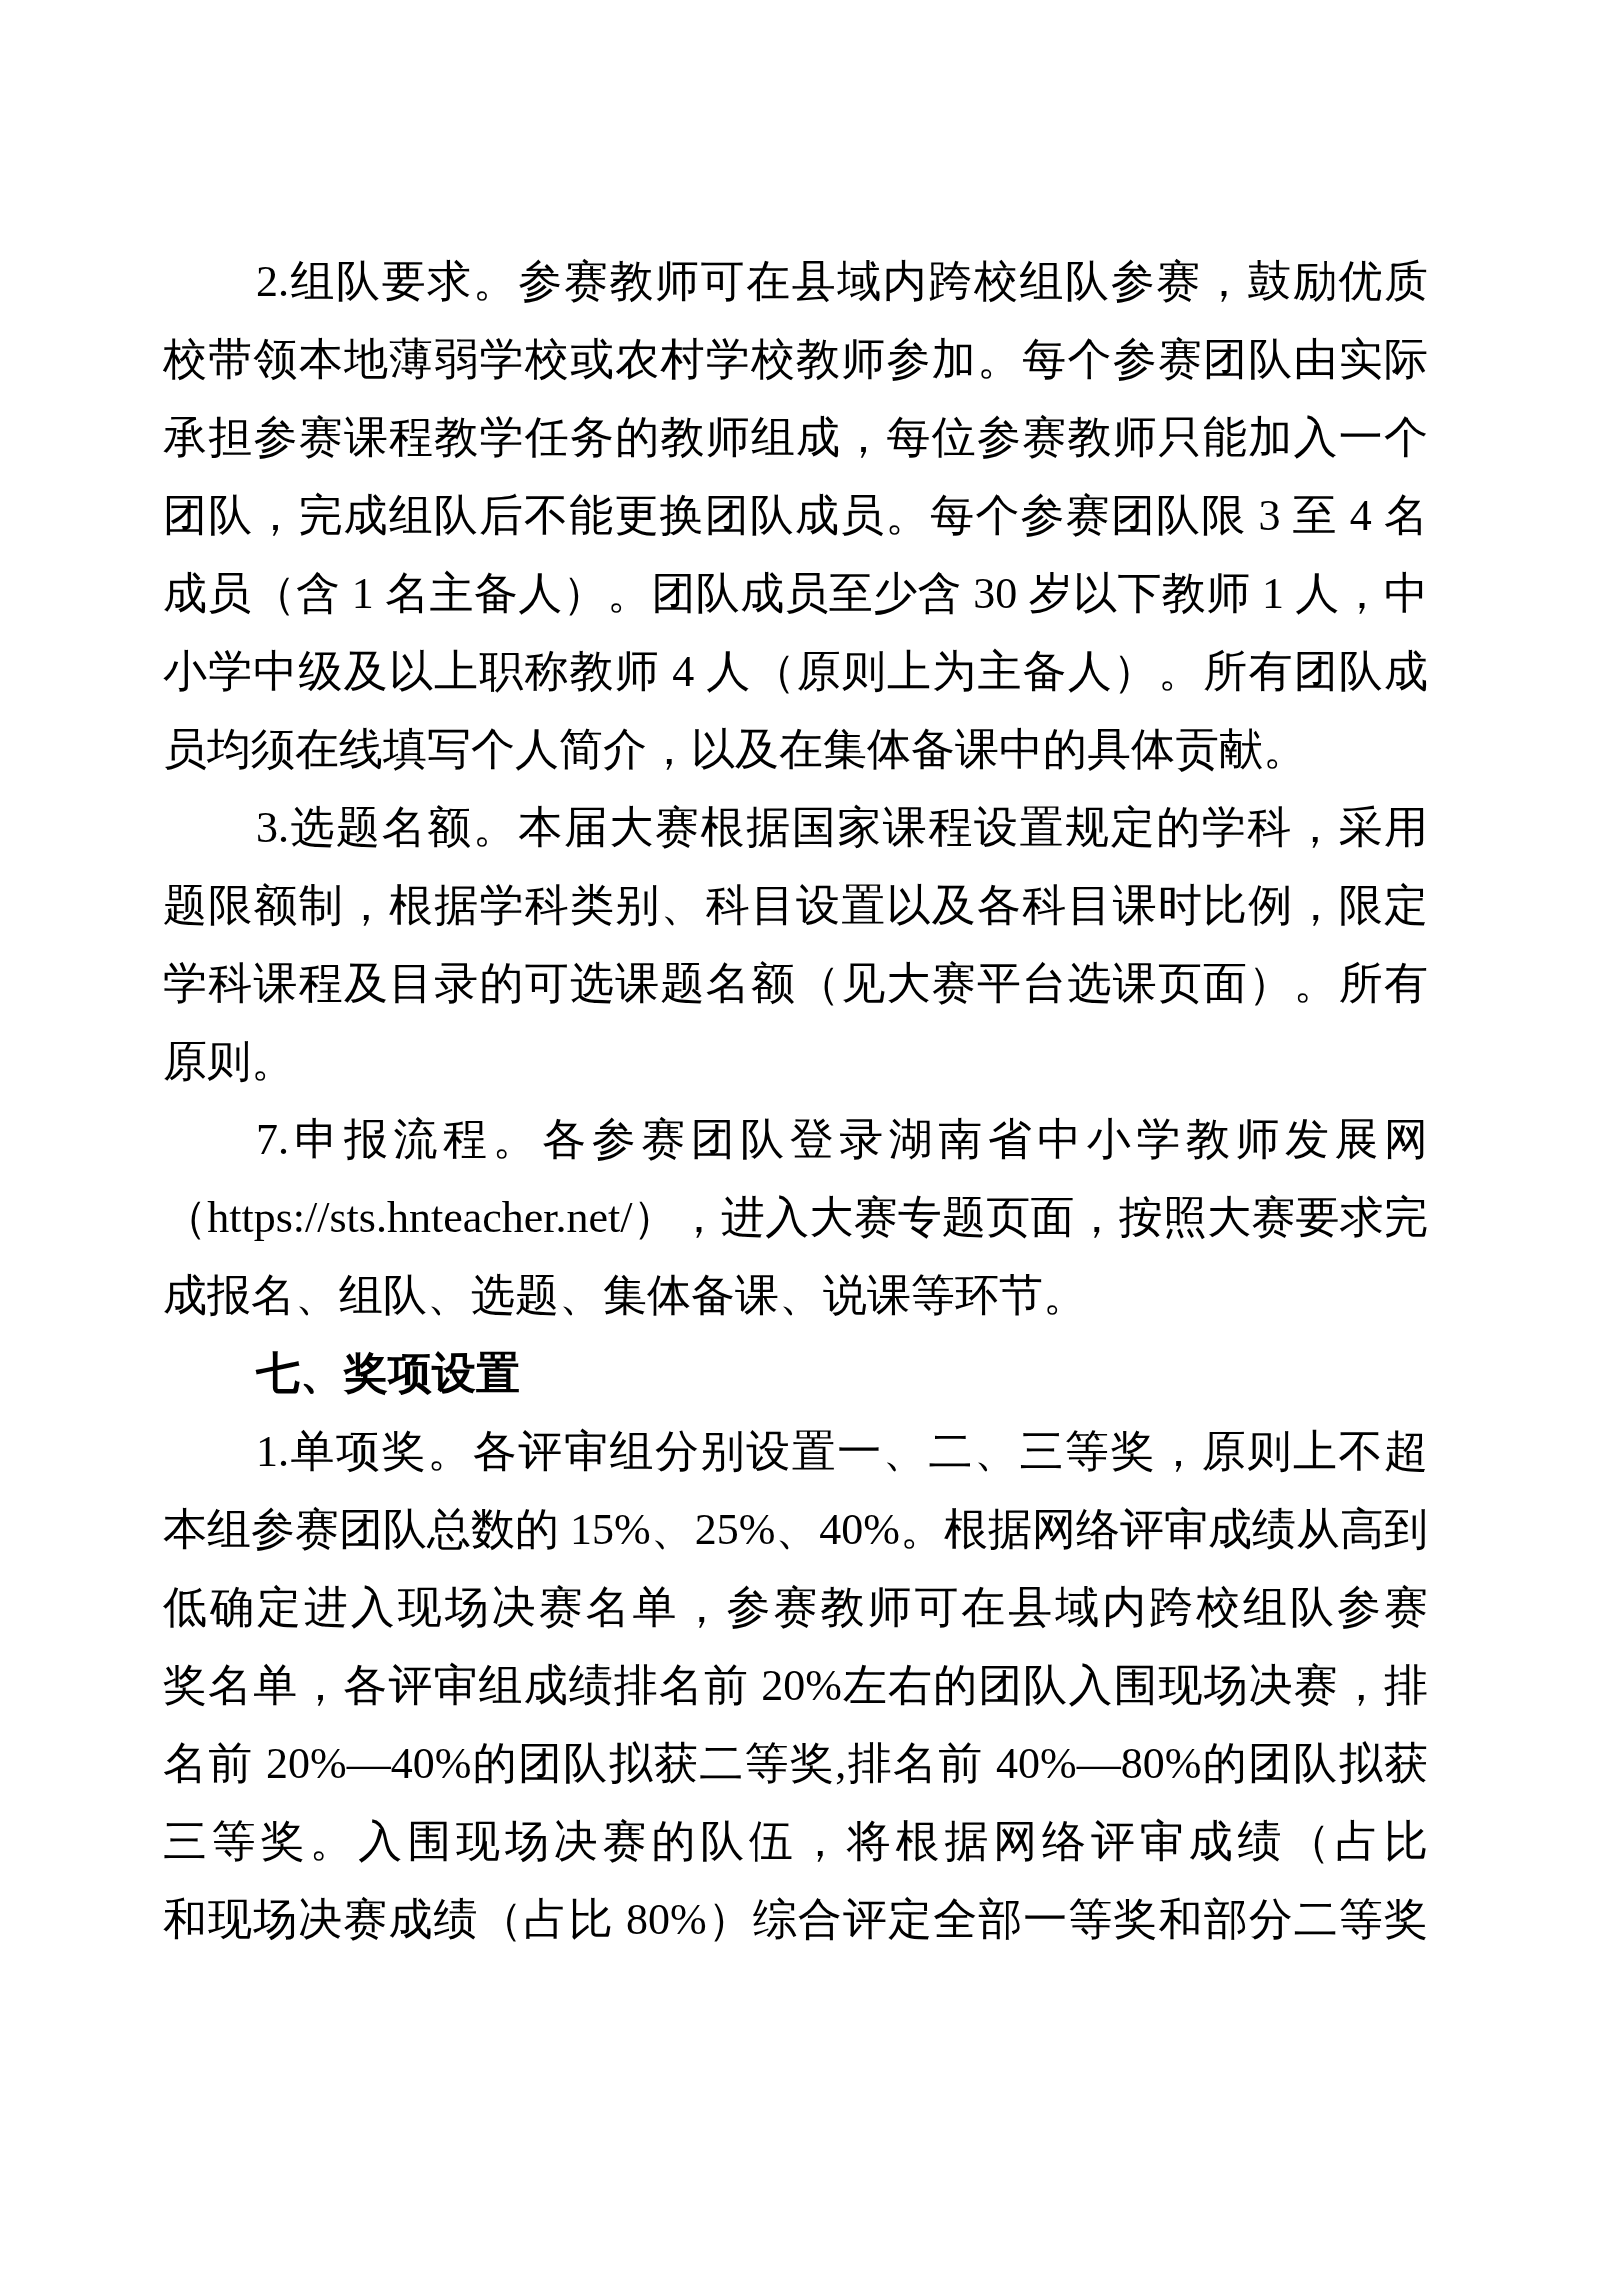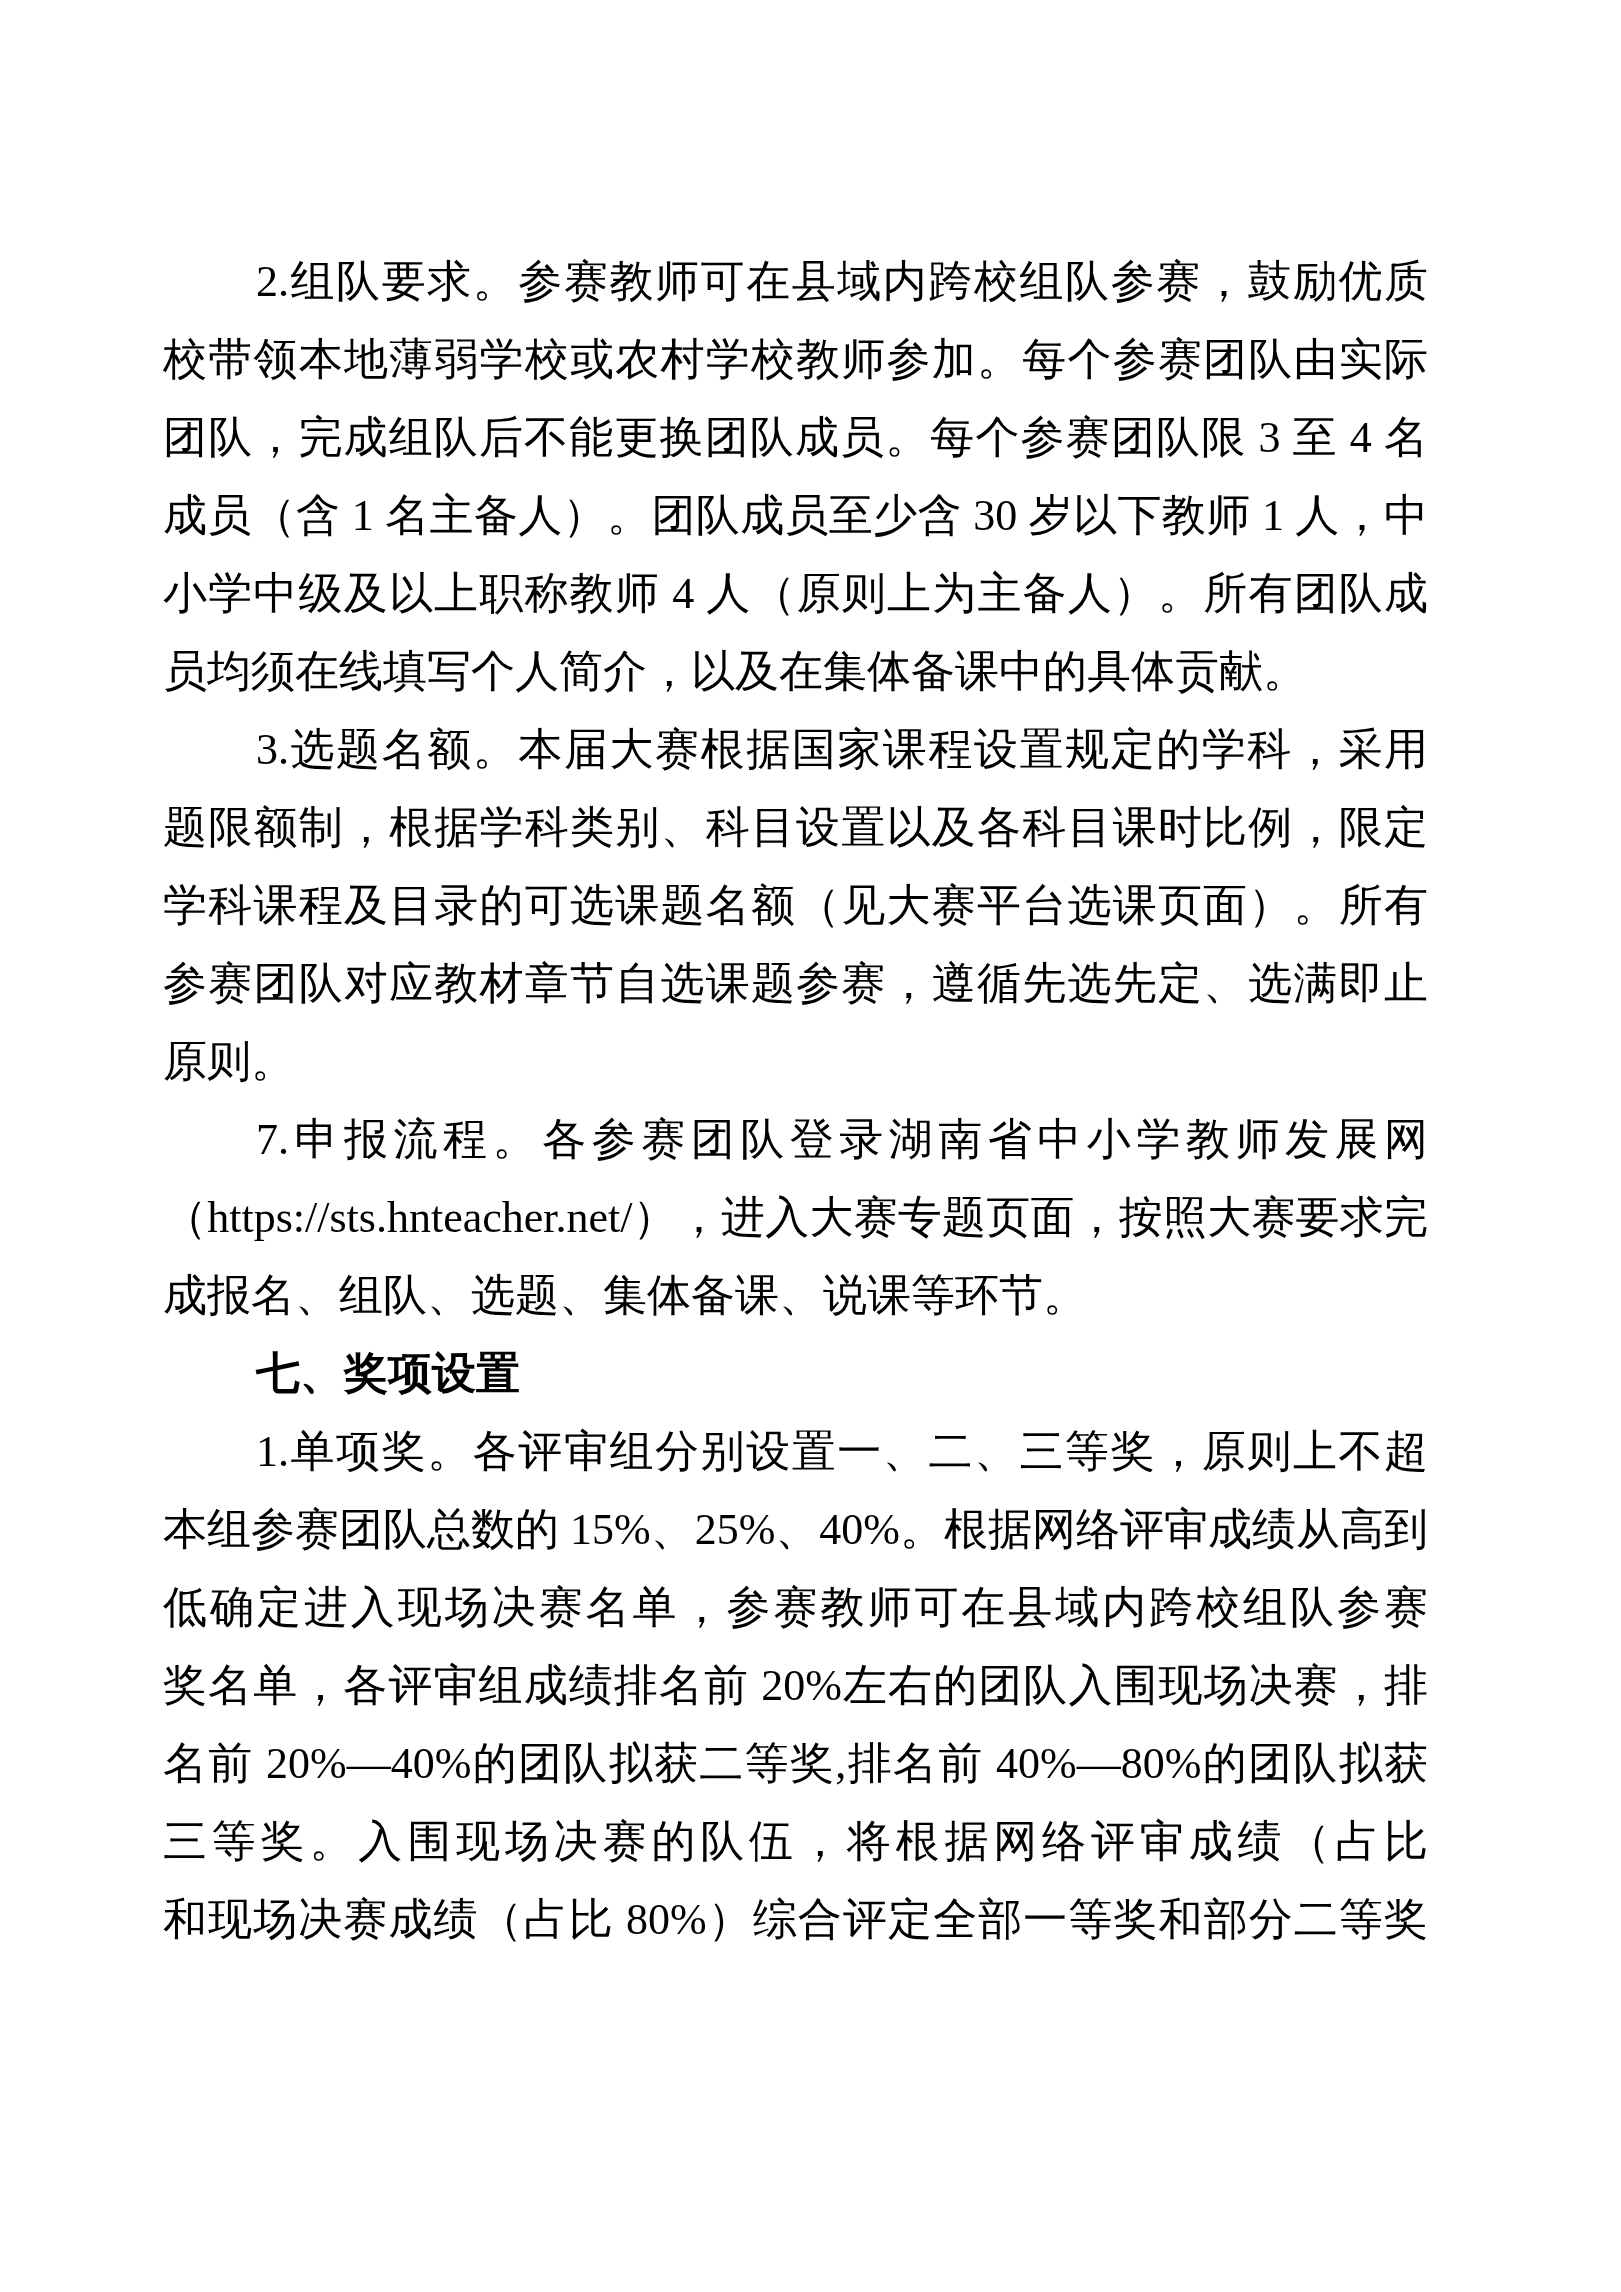--- a/index.html
+++ b/index.html
@@ -46,31 +46,31 @@
 </style>
 </head>
 <body>
 
 <div class="page">
   <div class="content">
 
     <section>
       <div class="line fill indent">2.组队要求。参赛教师可在县域内跨校组队参赛，鼓励优质学</div>
       <div class="line fill">校带领本地薄弱学校或农村学校教师参加。每个参赛团队由实际</div>
+      <div class="line fill">承担参赛课程教学任务的教师组成，每位参赛教师只能加入一个</div>
       <div class="line fill">团队，完成组队后不能更换团队成员。每个参赛团队限 3 至 4 名</div>
       <div class="line fill">成员（含 1 名主备人）。团队成员至少含 30 岁以下教师 1 人，中</div>
       <div class="line fill">小学中级及以上职称教师 4 人（原则上为主备人）。所有团队成</div>
       <div class="line">员均须在线填写个人简介，以及在集体备课中的具体贡献。</div>
     </section>
 
     <section>
       <div class="line fill indent">3.选题名额。本届大赛根据国家课程设置规定的学科，采用选</div>
       <div class="line fill">题限额制，根据学科类别、科目设置以及各科目课时比例，限定</div>
       <div class="line fill">学科课程及目录的可选课题名额（见大赛平台选课页面）。所有</div>
-      <div class="line fill">参赛团队对应教材章节自选课题参赛，遵循先选先定、选满即止</div>
       <div class="line">原则。</div>
     </section>
 
     <section>
       <div class="line fill indent">7.申报流程。各参赛团队登录湖南省中小学教师发展网</div>
       <div class="line fill">（https://sts.hnteacher.net/），进入大赛专题页面，按照大赛要求完</div>
       <div class="line">成报名、组队、选题、集体备课、说课等环节。</div>
     </section>
 
     <section>

